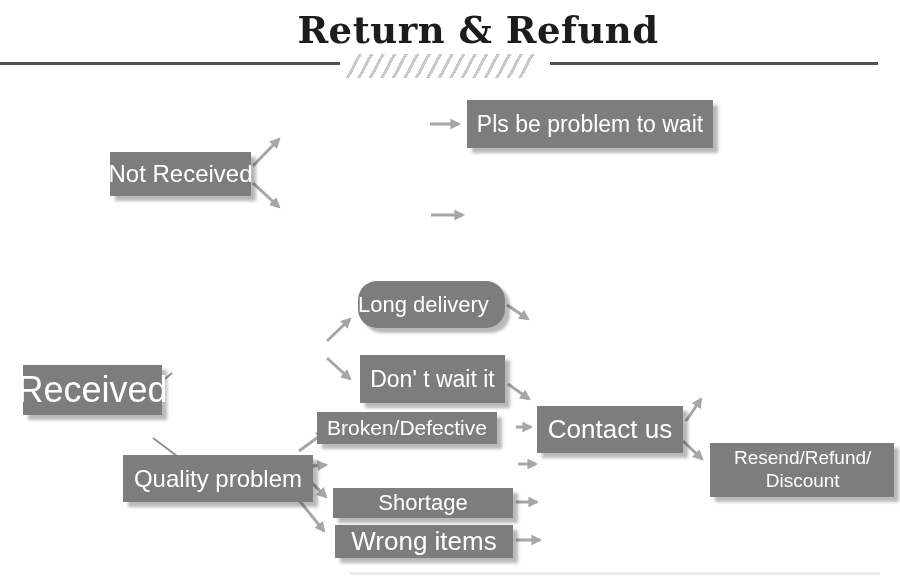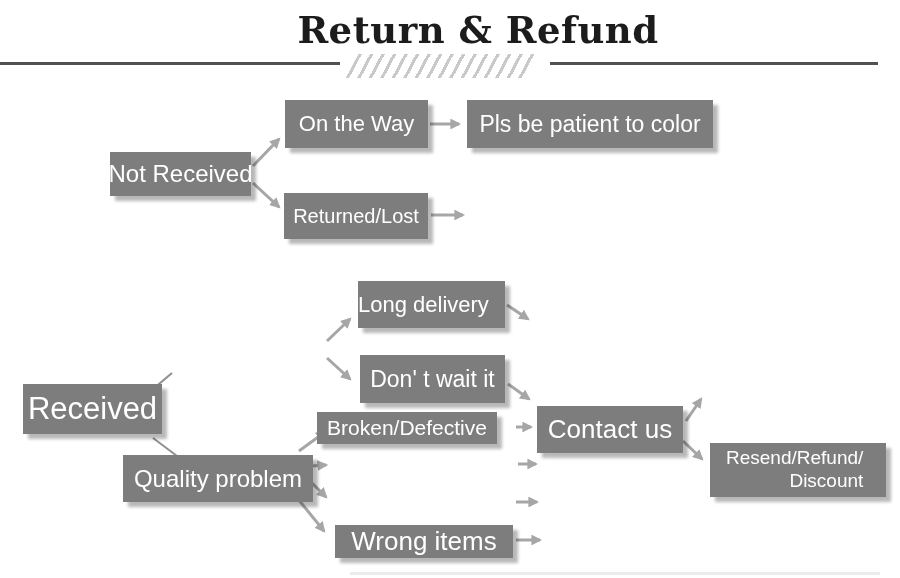--- a/index.html
+++ b/index.html
@@ -26,24 +26,24 @@
   svg.edges{position:absolute;left:0;top:0;width:900px;height:578px;z-index:1;}
   svg.edges line.arrow{stroke:var(--arrow,#a6a6a6);stroke-width:3;}
   svg.edges line.link{stroke:var(--connector,#8f8f8f);stroke-width:2;}
   #ah path{fill:var(--arrow,#a6a6a6);}
   
   .node{
     position:absolute;z-index:2;background:var(--box-fill,#7d7d7d);
     color:var(--box-text,#fff);display:flex;align-items:center;justify-content:center;
     white-space:nowrap;box-shadow:5px 5px 3px rgba(0,0,0,.28);
   }
-  .node.align-left{justify-content:flex-start;}
+  .node.align-left{justify-content:flex-start;border-radius:19px;}
   .node.two-line{
-    white-space:pre-line;justify-content:flex-start;text-align:right;
-    padding-left:16px;line-height:1.2;
+    white-space:pre-line;justify-content:flex-start;text-align:center;
+    padding-left:24px;line-height:1.2;
   }
   .artifact{
     position:absolute;left:350px;top:572px;width:530px;height:3px;
     background:#ececec;
   }
 </style>
 </head>
 <body>
 
 <div class="stage">
@@ -75,28 +75,27 @@
     <line class="arrow" marker-end="url(#ah)" x1="298" y1="499" x2="324" y2="531"></line>
     <line class="arrow" marker-end="url(#ah)" x1="516" y1="427" x2="531" y2="427"></line>
     <line class="arrow" marker-end="url(#ah)" x1="518" y1="464" x2="536" y2="464"></line>
     <line class="arrow" marker-end="url(#ah)" x1="516" y1="502" x2="537" y2="502"></line>
     <line class="arrow" marker-end="url(#ah)" x1="516" y1="540" x2="540" y2="540"></line>
     <line class="arrow" marker-end="url(#ah)" x1="686" y1="421" x2="701" y2="399"></line>
     <line class="arrow" marker-end="url(#ah)" x1="683" y1="441" x2="702" y2="459"></line>
   </svg>
 
   <div class="node" style="left:110px;top:152px;width:141px;height:44px;font-size:24px">Not Received</div>
-  <div class="node" style="left:285px;top:100px;width:143px;height:48px;font-size:22px">On the Way</div>
-  <div class="node" style="left:467px;top:100px;width:246px;height:48px;font-size:23px">Pls be patient to color</div>
-  <div class="node" style="left:284px;top:193px;width:144px;height:46px;font-size:20px">Returned/Lost</div>
+  <div class="node" style="left:467px;top:100px;width:246px;height:48px;font-size:23px">Pls be problem to wait</div>
 
-  <div class="node" style="left:23px;top:384px;width:139px;height:50px;font-size:31px">Received</div>
+  <div class="node" style="left:23px;top:365px;width:139px;height:50px;font-size:36px">Received</div>
   <div class="node" style="left:123px;top:455px;width:190px;height:47px;font-size:24px">Quality problem</div>
   <div class="node align-left" style="left:358px;top:281px;width:147px;height:47px;font-size:22px">Long delivery</div>
   <div class="node" style="left:360px;top:355px;width:145px;height:48px;font-size:23px">Don' t wait it</div>
   <div class="node" style="left:317px;top:412px;width:180px;height:32px;font-size:21px">Broken/Defective</div>
+  <div class="node" style="left:333px;top:488px;width:180px;height:30px;font-size:22px">Shortage</div>
   <div class="node" style="left:335px;top:525px;width:178px;height:33px;font-size:26px">Wrong items</div>
   <div class="node" style="left:537px;top:406px;width:146px;height:47px;font-size:26px">Contact us</div>
   <div class="node two-line" style="left:710px;top:443px;width:160px;height:54px;font-size:19px">Resend/Refund/
 Discount</div>
 
   <div class="artifact"></div>
 </div>
 
 </body></html>

